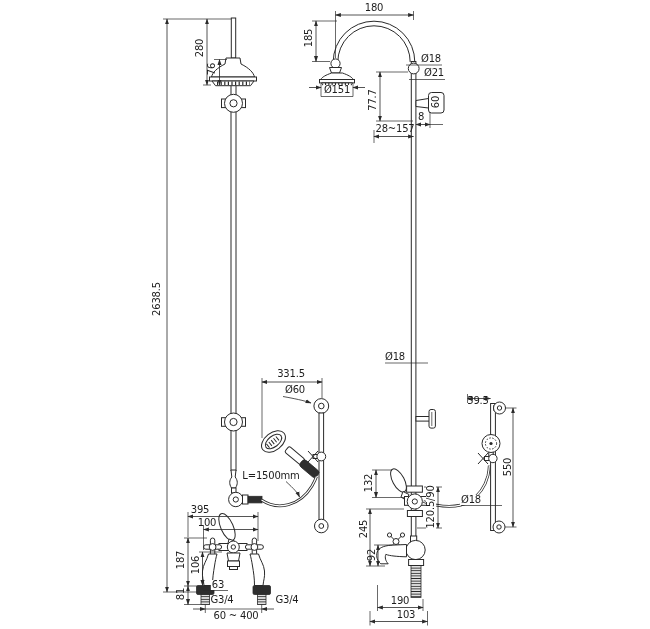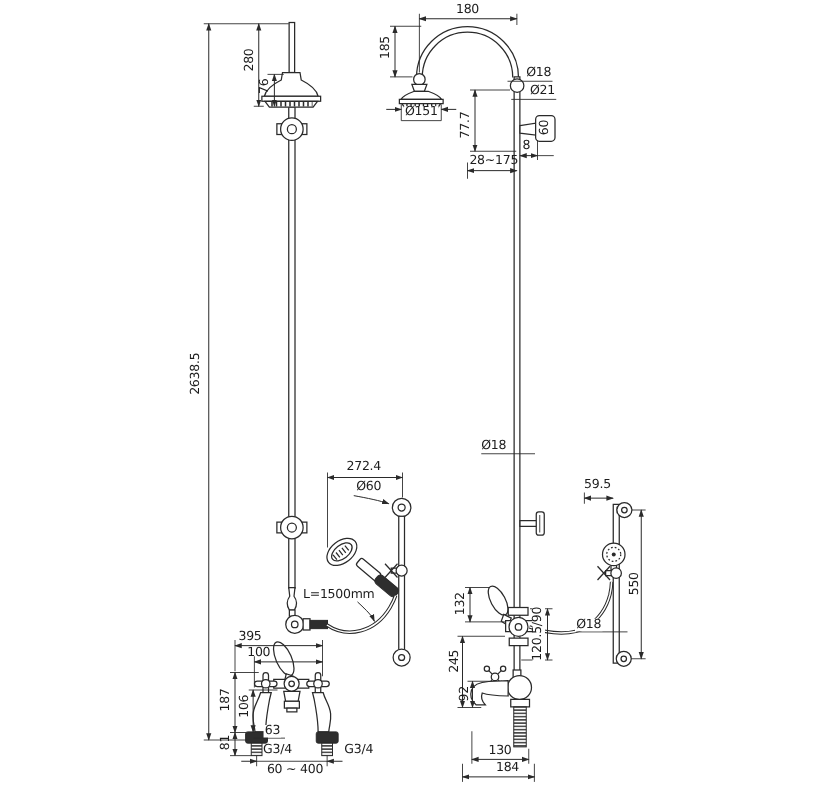--- a/index.html
+++ b/index.html
@@ -299,46 +299,46 @@
       <line class="ext" x1="370" y1="611" x2="370" y2="625.5"></line>
       <line class="ext" x1="427.5" y1="611" x2="427.5" y2="625.5"></line>
       <line class="dim" x1="370" y1="621.5" x2="427.5" y2="621.5"></line>
     </g>
   </g>
 </svg>
 
 <span class="lbl rot" style="left:200px;top:48px">280</span>
 <span class="lbl rot" style="left:212px;top:69px">76</span>
 <span class="lbl rot" style="left:157px;top:299px">2638.5</span>
-<span class="lbl" style="left:291px;top:374px">272.4</span>
+<span class="lbl" style="left:291px;top:374px">331.5</span>
 <span class="lbl" style="left:295px;top:390px">Ø60</span>
 <span class="lbl" style="left:271px;top:476px">L=1500mm</span>
 <span class="lbl" style="left:200px;top:510px">395</span>
 <span class="lbl" style="left:207px;top:523px">100</span>
 <span class="lbl rot" style="left:181px;top:560px">187</span>
 <span class="lbl rot" style="left:196px;top:565px">106</span>
 <span class="lbl rot" style="left:181px;top:594px">81</span>
 <span class="lbl bg" style="left:218px;top:585px">63</span>
 <span class="lbl" style="left:222px;top:600px">G3/4</span>
 <span class="lbl" style="left:287px;top:600px">G3/4</span>
 <span class="lbl" style="left:236px;top:616px">60 ~ 400</span>
 
 <span class="lbl" style="left:374px;top:8px">180</span>
 <span class="lbl rot" style="left:309px;top:38px">185</span>
 <span class="lbl" style="left:431px;top:59px">Ø18</span>
 <span class="lbl" style="left:434px;top:73px">Ø21</span>
 <span class="lbl bg" style="left:337px;top:90px">Ø151</span>
 <span class="lbl rot" style="left:373px;top:100px">77.7</span>
 <span class="lbl rot bg" style="left:436px;top:102px">60</span>
 <span class="lbl" style="left:421px;top:117px">8</span>
-<span class="lbl" style="left:395px;top:129px">28~175</span>
+<span class="lbl" style="left:395px;top:129px">28~157</span>
 <span class="lbl" style="left:395px;top:357px">Ø18</span>
-<span class="lbl" style="left:478px;top:388px">59.5</span>
+<span class="lbl" style="left:478px;top:401px">59.5</span>
 <span class="lbl rot" style="left:508px;top:467px">550</span>
 <span class="lbl rot" style="left:369px;top:483px">132</span>
 <span class="lbl bg" style="left:471px;top:500px">Ø18</span>
 <span class="lbl rot bg" style="left:431px;top:507px">120.5/90</span>
 <span class="lbl rot" style="left:364px;top:529px">245</span>
 <span class="lbl rot" style="left:372px;top:555px">92</span>
-<span class="lbl" style="left:400px;top:601px">130</span>
-<span class="lbl" style="left:406px;top:615px">184</span>
+<span class="lbl" style="left:400px;top:601px">190</span>
+<span class="lbl" style="left:406px;top:615px">103</span>
 
 </div>
 
 </body></html>

